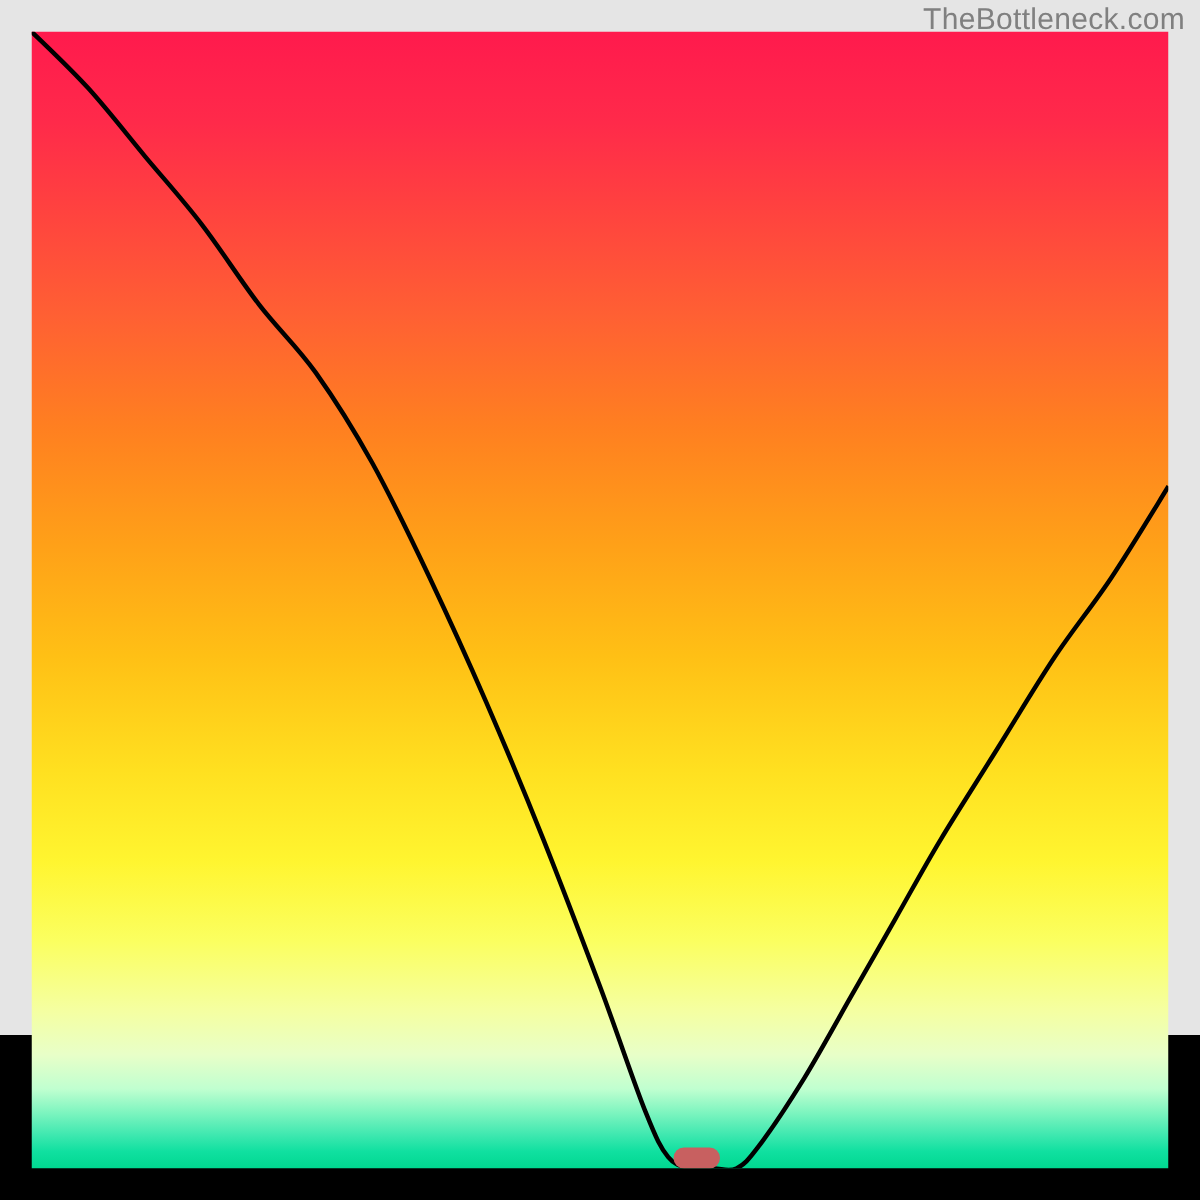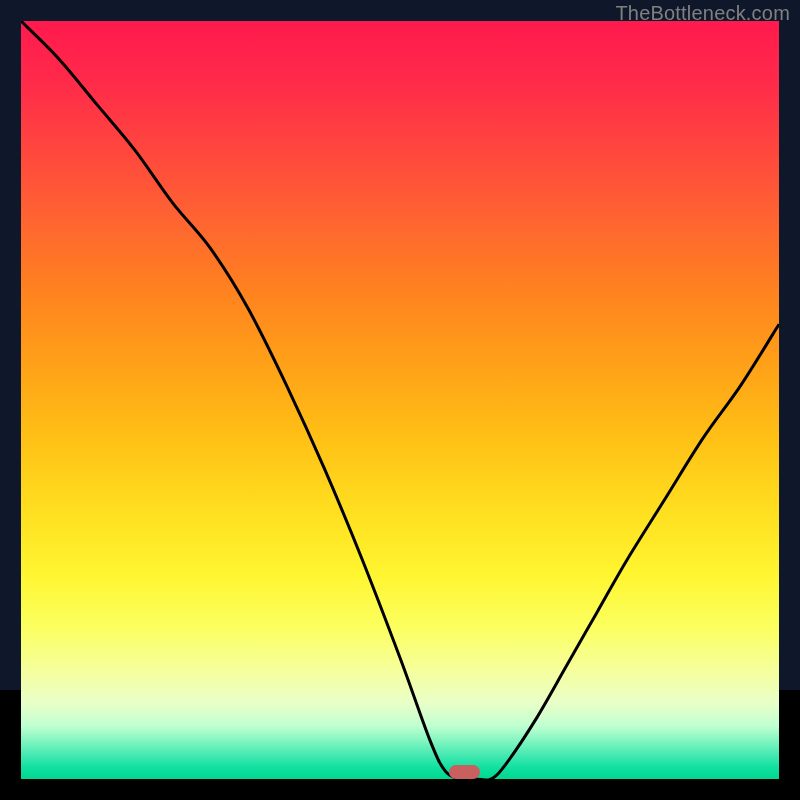--- a/index.html
+++ b/index.html
@@ -9,21 +9,21 @@
     height: 800px;
     background: #000;
     overflow: hidden;
   }
   .frame {
     position: absolute;
     left: 0;
     top: 0;
     width: 800px;
     height: 690px;
-    background: #0f172a;
+    background: #e5e5e5;
   }
   .plot {
     position: absolute;
     left: 21px;
     top: 21px;
     width: 758px;
     height: 758px;
     overflow: hidden;
   }
   .gradient {

